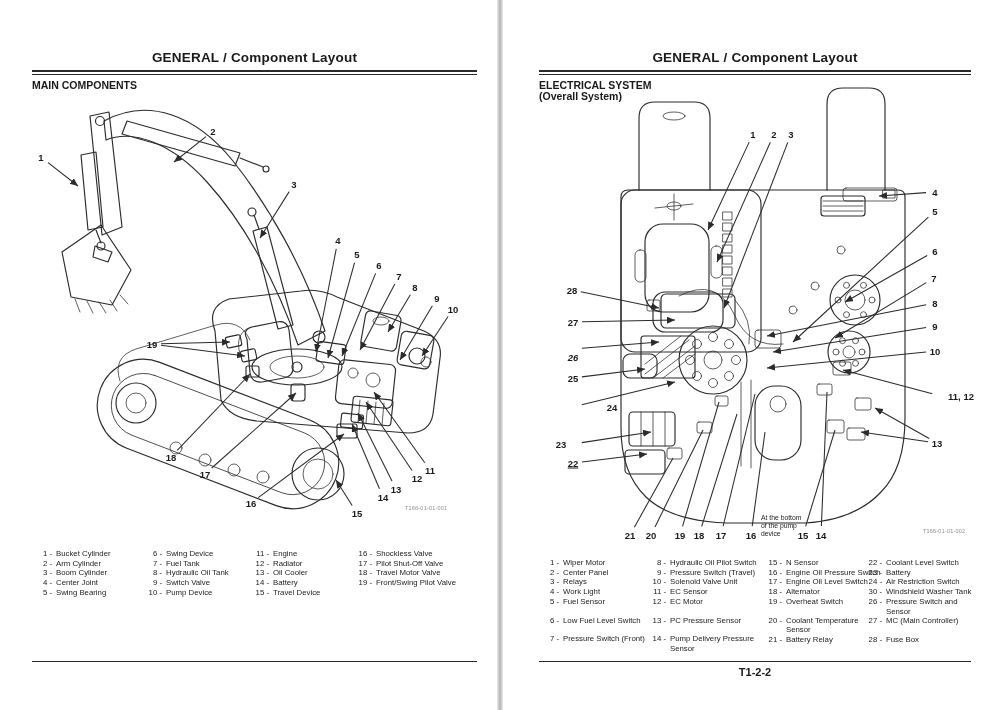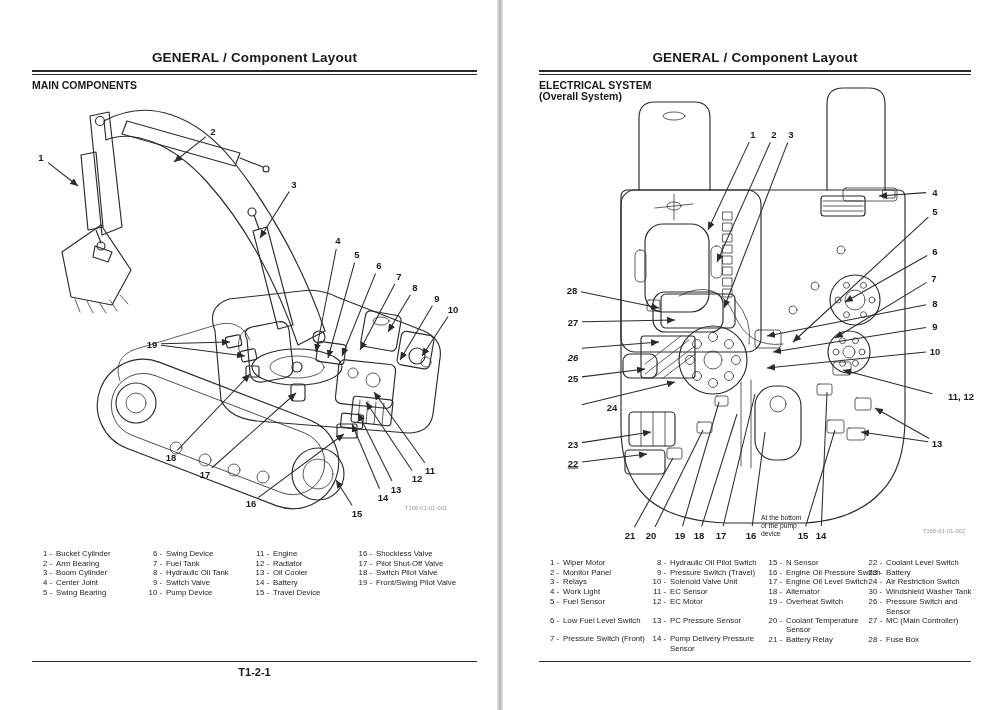--- a/index.html
+++ b/index.html
@@ -173,21 +173,21 @@
   <div class="fig-code" style="left:405px; top:505px;">T166-01-01-001</div>
 
   <div class="legend">
     <div class="c1">
         <div class="legend-item">
           <span class="ln">1 -</span>
           <span class="ll">Bucket Cylinder</span>
         </div>
         <div class="legend-item">
           <span class="ln">2 -</span>
-          <span class="ll">Arm Bearing</span>
+          <span class="ll">Arm Cylinder</span>
         </div>
         <div class="legend-item">
           <span class="ln">3 -</span>
           <span class="ll">Boom Cylinder</span>
         </div>
         <div class="legend-item">
           <span class="ln">4 -</span>
           <span class="ll">Center Joint</span>
         </div>
         <div class="legend-item">
@@ -243,31 +243,30 @@
         <div class="legend-item">
           <span class="ln">16 -</span>
           <span class="ll">Shockless Valve</span>
         </div>
         <div class="legend-item">
           <span class="ln">17 -</span>
           <span class="ll">Pilot Shut-Off Valve</span>
         </div>
         <div class="legend-item">
           <span class="ln">18 -</span>
-          <span class="ll">Switch Pilot Valve</span>
+          <span class="ll">Travel Motor Valve</span>
         </div>
         <div class="legend-item">
           <span class="ln">19 -</span>
           <span class="ll">Front/Swing Pilot Valve</span>
         </div>
       </div>
   </div>
 
   <div class="footer-rule"></div>
-  <div class="footer-text">T1-2-1</div>
 </div>
 
 <div class="page page-right">
   <div class="header-title">GENERAL / Component Layout</div>
   <div class="header-rule"></div>
   <div class="section-title">
     <div>ELECTRICAL SYSTEM</div>
     <div class="section-sub">(Overall System)</div>
   </div>
 
@@ -401,21 +400,21 @@
       <div class="callout" style="left: 432px; top: 192px;">4</div>
       <div class="callout" style="left: 432px; top: 211px;">5</div>
       <div class="callout" style="left: 432px; top: 251px;">6</div>
       <div class="callout" style="left: 431px; top: 278px;">7</div>
       <div class="callout" style="left: 432px; top: 303px;">8</div>
       <div class="callout" style="left: 432px; top: 326px;">9</div>
       <div class="callout" style="left: 432px; top: 351px;">10</div>
       <div class="callout" style="left: 438px; top: 396px; margin-left: 20px;">11, 12</div>
       <div class="callout" style="left: 434px; top: 443px;">13</div>
       <div class="callout" style="left: 70px; top: 463px; text-decoration: underline;">22</div>
-      <div class="callout" style="left: 70px; top: 444px;">23</div>
+      <div class="callout" style="left: 58px; top: 444px;">23</div>
       <div class="callout" style="left: 70px; top: 407px; margin-left: 39px;">24</div>
       <div class="callout" style="left: 70px; top: 378px;">25</div>
       <div class="callout" style="left: 70px; top: 357px; font-style: italic;">26</div>
       <div class="callout" style="left: 70px; top: 322px;">27</div>
       <div class="callout" style="left: 69px; top: 290px;">28</div>
       <div class="callout" style="left: 127px; top: 535px;">21</div>
       <div class="callout" style="left: 148px; top: 535px;">20</div>
       <div class="callout" style="left: 177px; top: 535px;">19</div>
       <div class="callout" style="left: 196px; top: 535px;">18</div>
       <div class="callout" style="left: 218px; top: 535px;">17</div>
@@ -428,21 +427,21 @@
   <div class="fig-code" style="left:420px; top:528px;">T166-01-01-002</div>
 
   <div class="legend">
     <div class="c1">
         <div class="legend-item">
           <span class="ln">1 -</span>
           <span class="ll">Wiper Motor</span>
         </div>
         <div class="legend-item">
           <span class="ln">2 -</span>
-          <span class="ll">Monitor Panel</span>
+          <span class="ll">Center Panel</span>
         </div>
         <div class="legend-item">
           <span class="ln">3 -</span>
           <span class="ll">Relays</span>
         </div>
         <div class="legend-item">
           <span class="ln">4 -</span>
           <span class="ll">Work Light</span>
         </div>
         <div class="legend-item">
@@ -547,13 +546,14 @@
           <span class="ll">MC (Main Controller)</span>
         </div>
         <div class="legend-item gap">
           <span class="ln">28 -</span>
           <span class="ll">Fuse Box</span>
         </div>
       </div>
   </div>
 
   <div class="footer-rule"></div>
+  <div class="footer-text">T1-2-2</div>
 </div>
 
 </body></html>

